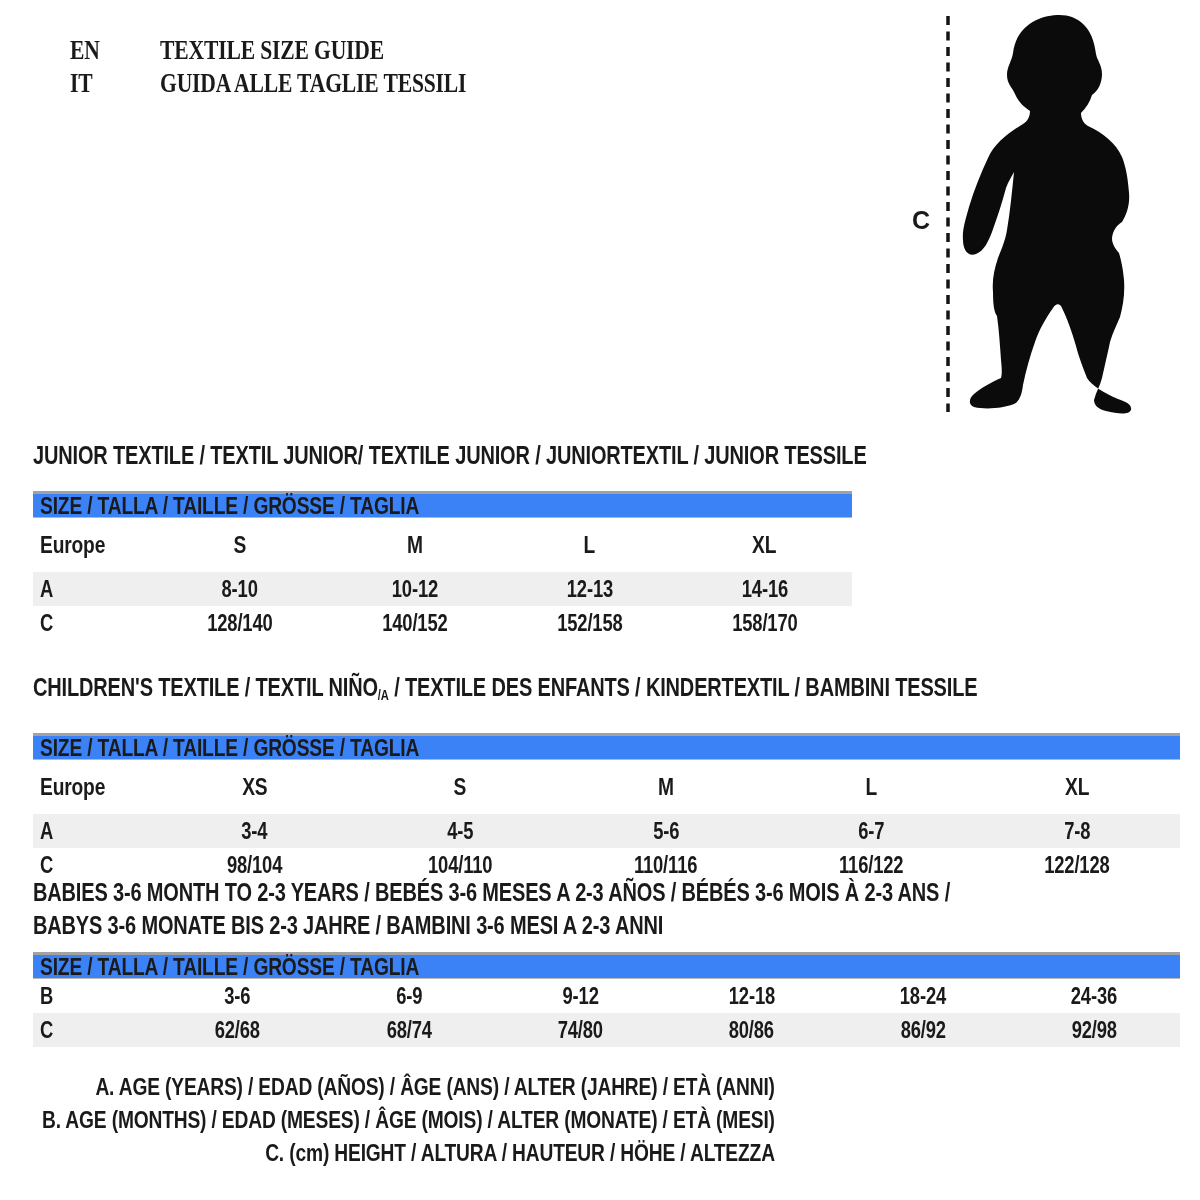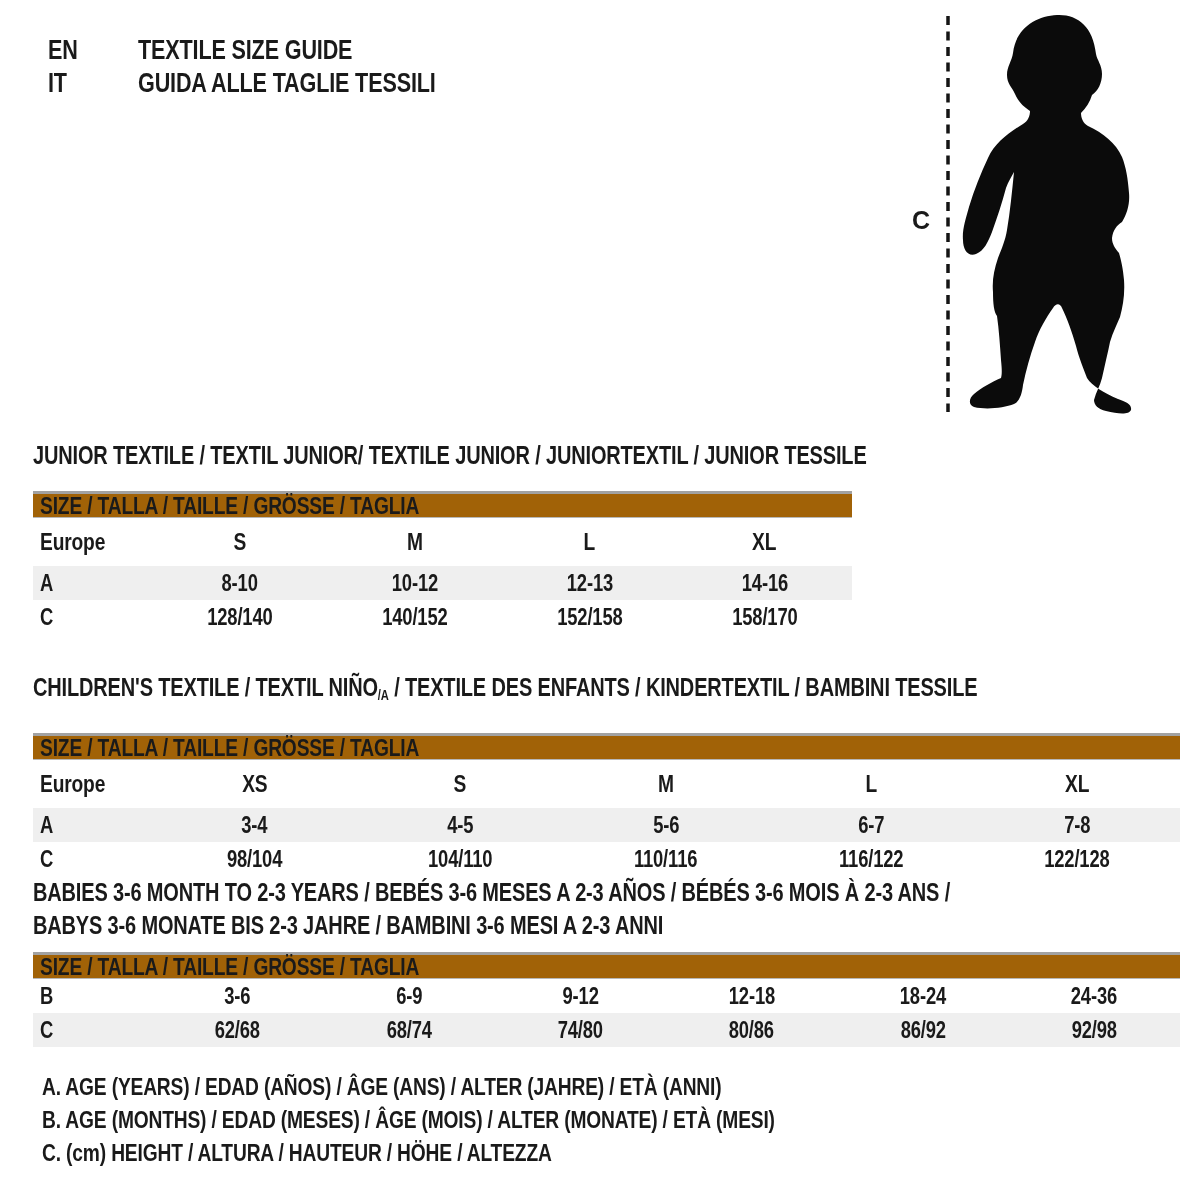--- a/index.html
+++ b/index.html
@@ -13,59 +13,59 @@
     font-weight: bold;
     color: #1a1a1a;
     letter-spacing: -0.2px;
   }
 
   
   .cond  { display: inline-block; transform: scaleX(0.8); transform-origin: 0 50%; white-space: nowrap; }
   .condc { display: inline-block; transform: scaleX(0.8); transform-origin: 50% 50%; white-space: nowrap; }
 
   
-  .lang-block { position: absolute; left: 48px; top: 34px; }
+  .lang-block { position: absolute; left: 70px; top: 34px; font-family: Liberation Serif, serif; }
   .lang-row   { height: 33px; line-height: 33px; font-size: 27px; }
   .lang-code  { display: inline-block; width: 90px; vertical-align: top; }
 
   
   .figure-svg { position: absolute; left: 936px; top: 10px; }
   .figure-c   { position: absolute; left: 912px; top: 206px; font-size: 25px; }
 
   
   .size-table   { position: absolute; left: 33px; }
   .table-title  { font-size: 25px; line-height: 25px; transform: scaleX(0.8); transform-origin: 0 50%; white-space: nowrap; }
   .title-sub    { font-size: 14px; vertical-align: -4px; }
   .size-bar {
     box-sizing: border-box;
     height: 27px;
-    background: #a16207;
+    background: #3b82f6;
     border-top: 3px solid #a2a2a2;
     border-bottom: 1px solid #b8b8b8;
     padding-left: 7px;
     font-size: 24px;
     line-height: 23px;
   }
   .rows  { display: table; width: 100%; table-layout: fixed; }
   .trow  { display: table-row; }
   .trow > div { display: table-cell; vertical-align: middle; text-align: center; height: 34px; font-size: 23px; }
-  .trow.head-row > div { height: 48px; font-size: 24px; margin-top: 48px; }
+  .trow.head-row > div { height: 54px; font-size: 24px; margin-top: 48px; }
   .trow > .tlabel { width: 112px; text-align: left; padding-left: 7px; }
   .trow.striped > div { background: #efefef; }
 
   .t-junior   { top: 443px; width: 819px; }
   .t-junior   .size-bar { margin-top: 23px; }
   .t-children { top: 675px; width: 1147px; }
   .t-children .size-bar { margin-top: 25px; }
   .t-babies   { top: 876px; width: 1147px; }
   .t-babies   .table-title { line-height: 33px; }
   .t-babies   .size-bar { margin-top: 10px; }
 
   
-  .legend { position: absolute; left: 42px; top: 1070px; }
+  .legend { position: absolute; left: 42px; top: 1070px; text-align: right; }
   .legend-line { height: 33px; line-height: 33px; font-size: 24px; transform: scaleX(0.8); transform-origin: 0 50%; white-space: nowrap; }
 </style>
 </head>
 <body>
 
 <div class="canvas">
 
   <div class="lang-block">
     <div class="lang-row">
       <span class="lang-code"><span class="cond">EN</span></span><span class="cond">TEXTILE SIZE GUIDE</span>

